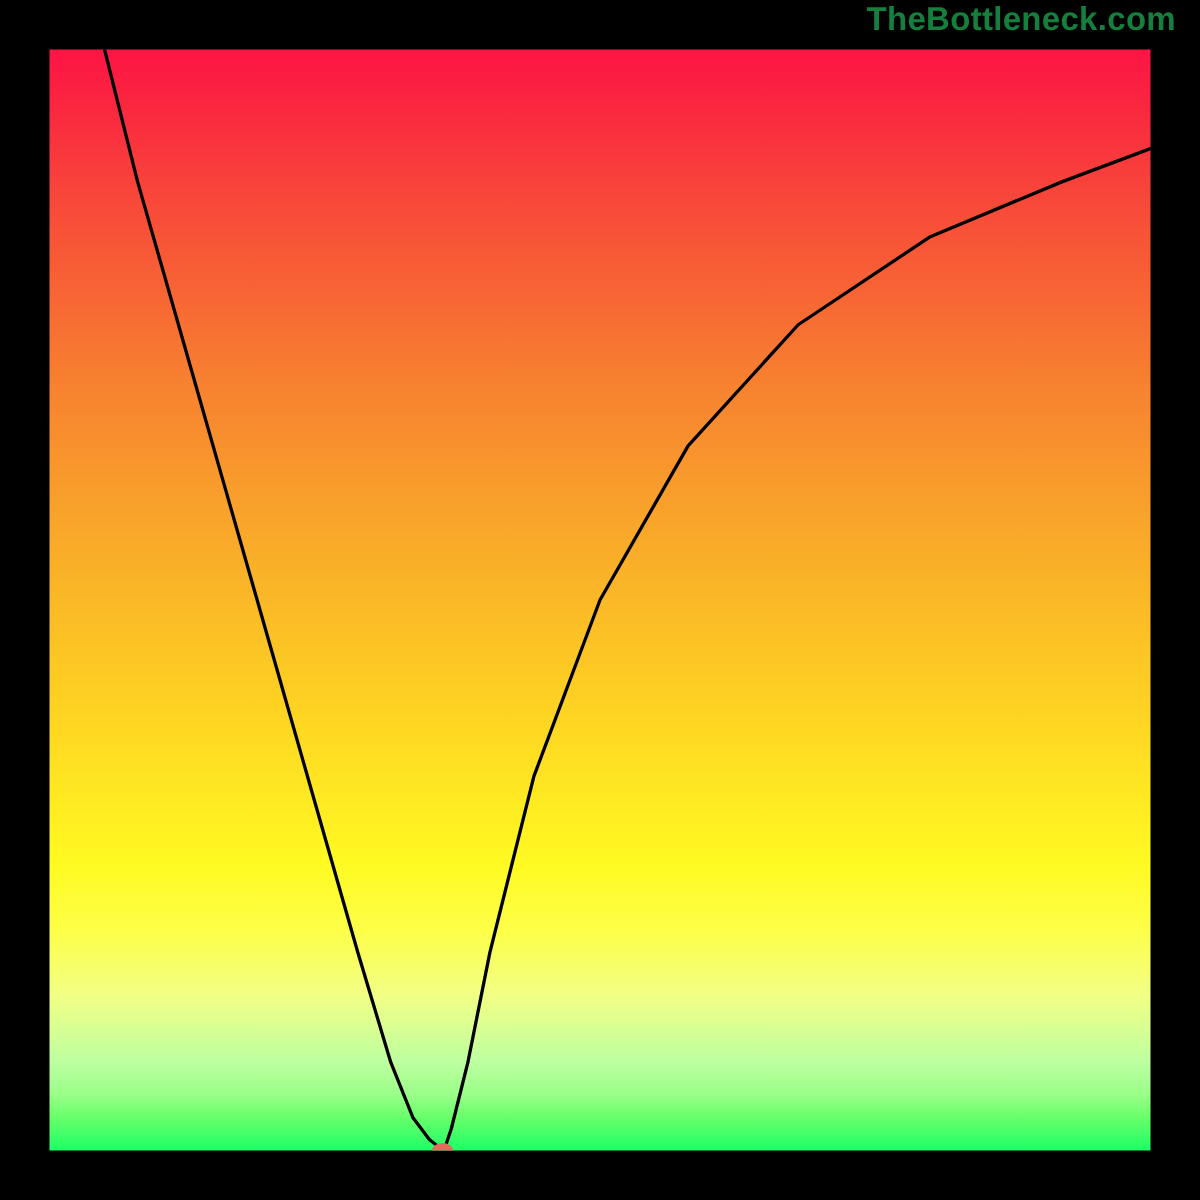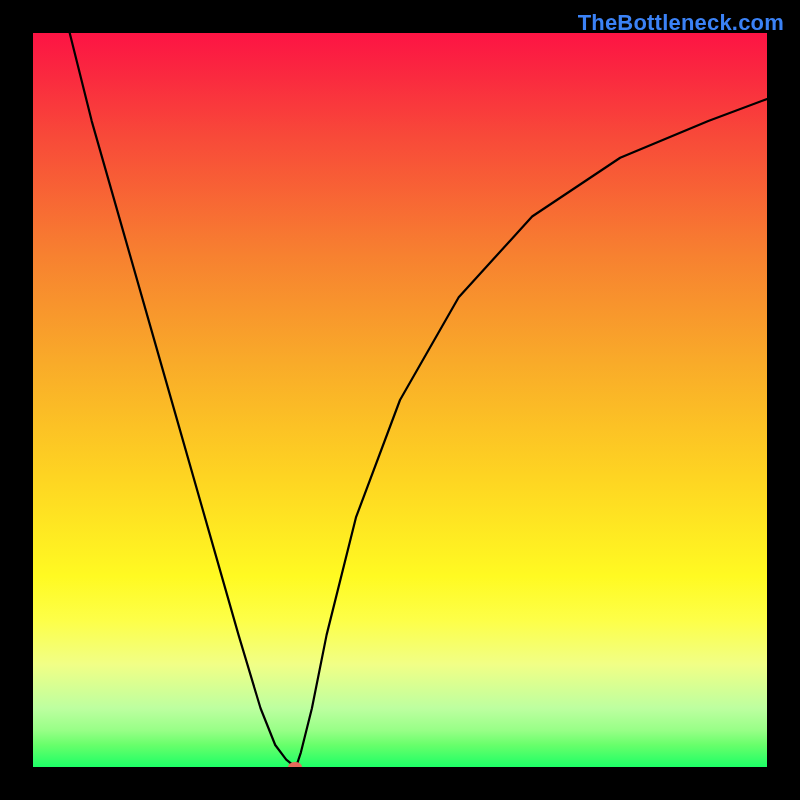--- a/index.html
+++ b/index.html
@@ -37,23 +37,23 @@
       #fdff48 80%,
       #f1ff86 86%,
       #bdffa0 92%,
       #98ff87 95%,
       #68ff6b 97%,
       #1dff66 100%
     );
   }
   .watermark {
     position: absolute;
-    top: 10px;
+    top: 0;
     right: 16px;
-    color: #3b82f6;
+    color: #15803d;
     font-size: 22px;
     font-weight: 600;
     letter-spacing: 0.2px;
   }
   .curve-svg {
     position: absolute;
     left: 0;
     top: 0;
     width: 734px;
     height: 734px;

